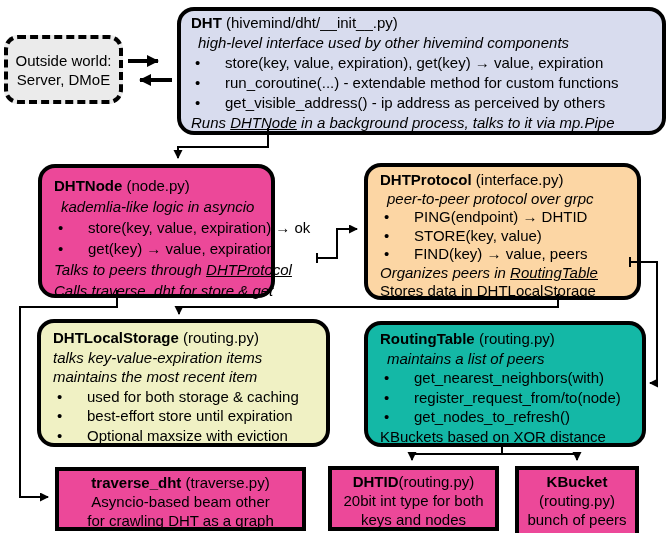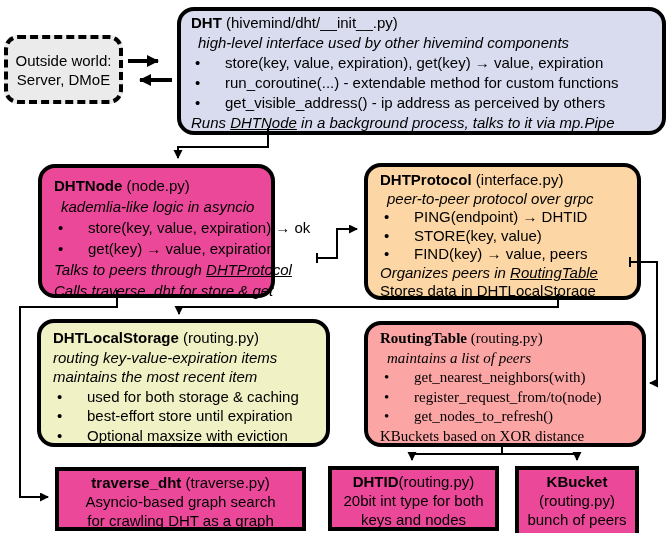--- a/index.html
+++ b/index.html
@@ -30,21 +30,21 @@
 
   .dhtnode { left:38px; top:164px; width:237px; height:134px; background:#ec4899; padding:7px 0 0 12px; }
   .dhtnode .line { line-height:21px; }
 
   .dhtprotocol { left:364px; top:163px; width:277px; height:137px; background:#fcd6a4; padding:4px 0 0 12px; }
   .dhtprotocol .line { line-height:18.5px; }
 
   .dhtlocalstorage { left:37px; top:319px; width:293px; height:128px; background:#f0f1c4; padding:5px 0 0 12px; }
   .dhtlocalstorage .line { line-height:19.5px; }
 
-  .routingtable { left:364px; top:321px; width:282px; height:126px; background:#fca5a5; padding:4px 0 0 12px;font-family:Liberation Serif, serif; }
+  .routingtable { left:364px; top:321px; width:282px; height:126px; background:#14b8a6; padding:4px 0 0 12px; }
   .routingtable .line { line-height:19.5px; }
 
   .bottom { background:#ec4899; text-align:center; padding-top:2px; }
   .bottom .line { line-height:19px; }
   .traverse { left:55px; top:467px; width:251px; height:64px; }
   .dhtid    { left:328px; top:466px; width:171px; height:65px; }
   .kbucket  { left:515px; top:466px; width:124px; height:77px; }
 
   .wires { position:absolute; left:0; top:0; pointer-events:none; }
   .wires path { fill:none; stroke:#000; }
@@ -108,21 +108,21 @@
     <div class="line brow">
         <span class="bu">•</span>
         <span class="btxt">FIND(key) → value, peers</span>
       </div>
     <div class="line em"><span>Organizes peers in </span><span class="u">RoutingTable</span></div>
     <div class="line"><span>Stores data in DHT</span><span class="u">LocalStorage</span></div>
   </div>
 
   <div class="box rounded dhtlocalstorage">
     <div class="line"><b>DHTLocalStorage</b><span> (routing.py)</span></div>
-    <div class="line em">routing key-value-expiration items</div>
+    <div class="line em">talks key-value-expiration items</div>
     <div class="line em">maintains the most recent item</div>
     <div class="line brow">
         <span class="bu">•</span>
         <span class="btxt">used for both storage &amp; caching</span>
       </div>
     <div class="line brow">
         <span class="bu">•</span>
         <span class="btxt">best-effort store until expiration</span>
       </div>
     <div class="line brow">
@@ -144,21 +144,21 @@
       </div>
     <div class="line brow">
         <span class="bu">•</span>
         <span class="btxt">get_nodes_to_refresh()</span>
       </div>
     <div class="line">KBuckets based on XOR distance</div>
   </div>
 
   <div class="box bottom traverse">
     <div class="line"><b>traverse_dht</b><span> (traverse.py)</span></div>
-    <div class="line">Asyncio-based graph search</div>
+    <div class="line">Asyncio-based beam other</div>
     <div class="line">for crawling DHT as a graph</div>
   </div>
 
   <div class="box bottom dhtid">
     <div class="line"><b>DHTID</b><span>(routing.py)</span></div>
     <div class="line">20bit int type for both</div>
     <div class="line">keys and nodes</div>
   </div>
 
   <div class="box bottom kbucket">

